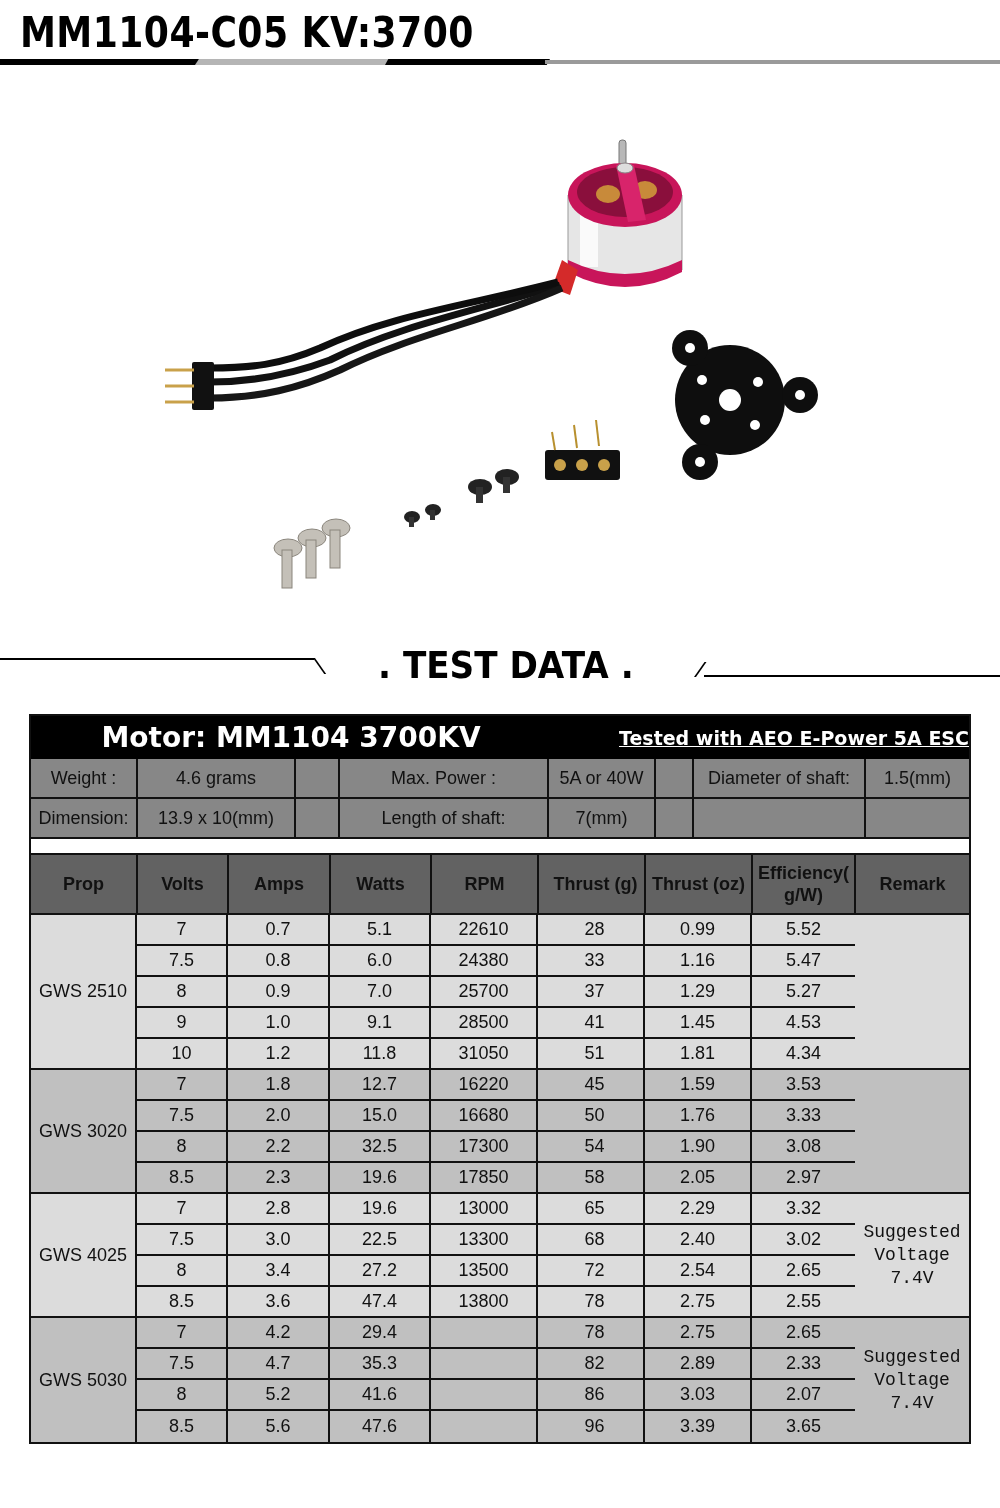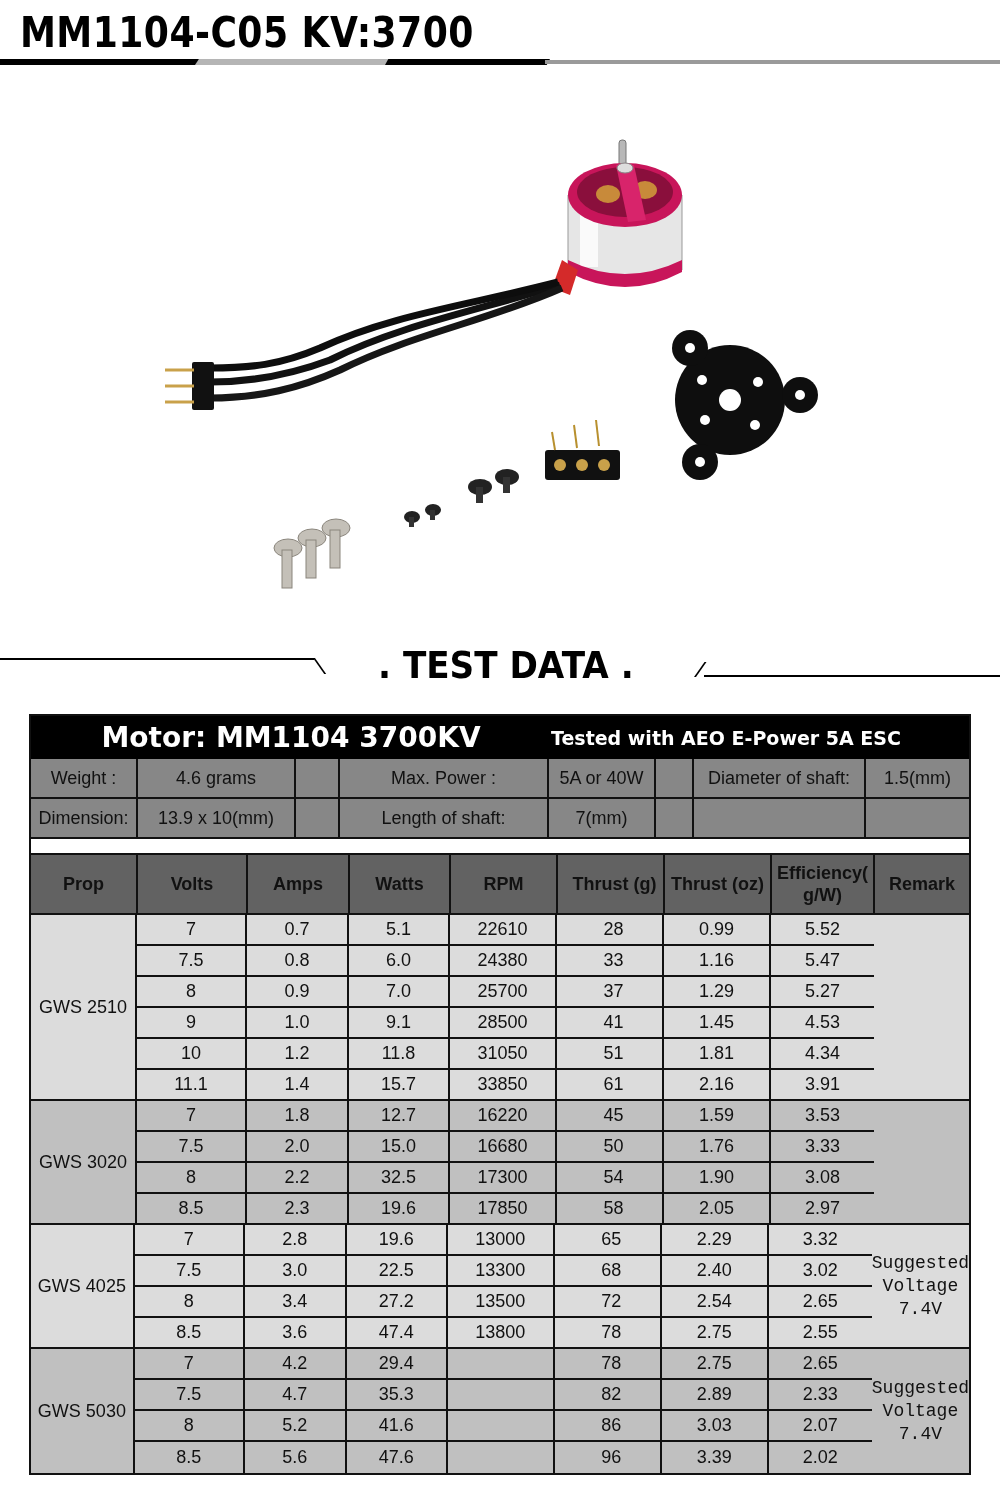--- a/index.html
+++ b/index.html
@@ -20,40 +20,40 @@
   .sec-tick-right { position:absolute; left:694px; top:662px; width:2px; height:15px; background:#000; transform:skewX(-35deg); transform-origin:bottom left; }
   .sec-title { position:absolute; left:378px; top:643px; font-family:"DejaVu Sans", sans-serif; font-weight:bold; font-size:38px; color:#000; transform:scaleX(0.9); transform-origin:left top; white-space:nowrap; }
 
   .tbl { position:absolute; left:29px; top:714px; width:942px; border:2px solid #111; box-sizing:border-box; background:#ec4899; }
   .row { display:flex; position:relative; }
   .cell { box-sizing:border-box; border-right:2px solid #111; border-bottom:2px solid #111; display:flex; align-items:center; justify-content:center; text-align:center; color:#111; font-size:18px; }
   .cell:last-child { border-right:none; }
 
   .banner { height:43px; background:#000; color:#fff; font-family:"DejaVu Sans", sans-serif; font-weight:bold; display:flex; align-items:center; }
   .banner .motor { width:520px; text-align:center; font-size:28px; }
-  .banner .esc { flex:1; text-align:left; font-size:19px; }
+  .banner .esc { flex:1; text-align:right; font-size:19px;text-decoration:underline; }
 
   .spec .cell { background:#878787; height:40px; font-size:18px; }
   .gap { height:14px; background:#fff; border-bottom:2px solid #111; }
   .hdr .cell { background:#626262; height:60px; font-weight:bold; font-size:18px; line-height:22px; }
 
   .group { display:flex; }
   .g-light .cell { background:#dcdcdc; }
   .g-dark .cell { background:#c0c0c0; }
   .propcell { width:106px; border-right:2px solid #111; border-bottom:2px solid #111; box-sizing:border-box; display:flex; align-items:center; justify-content:center; font-size:18px; color:#111; }
   .g-light .propcell { background:#dcdcdc; }
   .g-dark .propcell { background:#c0c0c0; }
   .mid { display:flex; flex-direction:column; }
   .mid .row .cell { height:31px; }
   .remarkcell { flex:1; border-bottom:2px solid #111; box-sizing:border-box; display:flex; align-items:center; justify-content:center; text-align:center; font-size:18px; line-height:23px; color:#111; white-space:pre-line;font-family:Liberation Mono, monospace; }
   .g-light .remarkcell { background:#dcdcdc; }
   .g-dark .remarkcell { background:#c0c0c0; }
   .group:last-child .propcell, .group:last-child .remarkcell, .group:last-child .mid .row:last-child .cell { border-bottom:none; }
 
-  .w-volts { width:110px; } .w-amps { width:102px; } .w-watts { width:101px; } .w-rpm { width:107px; }
+  .w-volts { width:91px; } .w-amps { width:102px; } .w-watts { width:101px; } .w-rpm { width:107px; }
   .w-tg { width:107px;padding-left:8px; } .w-toz { width:107px; } .w-eff { width:103px; }
 </style>
 </head>
 <body>
 
 <div class="title">MM1104-C05  KV:3700</div>
 <div class="stripe s1"></div>
 <div class="stripe s2"></div>
 <div class="stripe s3"></div>
 <div class="stripe s4"></div>
@@ -217,29 +217,20 @@
           </div>
           <div class="row">
             <div class="cell w-volts">10</div>
             <div class="cell w-amps">1.2</div>
             <div class="cell w-watts">11.8</div>
             <div class="cell w-rpm">31050</div>
             <div class="cell w-tg">51</div>
             <div class="cell w-toz">1.81</div>
             <div class="cell w-eff">4.34</div>
           </div>
-          <div class="row">
-            <div class="cell w-volts">11.1</div>
-            <div class="cell w-amps">1.4</div>
-            <div class="cell w-watts">15.7</div>
-            <div class="cell w-rpm">33850</div>
-            <div class="cell w-tg">61</div>
-            <div class="cell w-toz">2.16</div>
-            <div class="cell w-eff">3.91</div>
-          </div>
         </div>
         <div class="remarkcell"></div>
       </div>
       <div class="group g-dark">
         <div class="propcell">GWS 3020</div>
         <div class="mid">
           <div class="row">
             <div class="cell w-volts">7</div>
             <div class="cell w-amps">1.8</div>
             <div class="cell w-watts">12.7</div>
@@ -352,21 +343,21 @@
             <div class="cell w-toz">3.03</div>
             <div class="cell w-eff">2.07</div>
           </div>
           <div class="row">
             <div class="cell w-volts">8.5</div>
             <div class="cell w-amps">5.6</div>
             <div class="cell w-watts">47.6</div>
             <div class="cell w-rpm"></div>
             <div class="cell w-tg">96</div>
             <div class="cell w-toz">3.39</div>
-            <div class="cell w-eff">2.02</div>
+            <div class="cell w-eff">3.65</div>
           </div>
         </div>
         <div class="remarkcell">Suggested
 Voltage
 7.4V</div>
       </div>
     </div>
 </div>
 
 </body></html>

